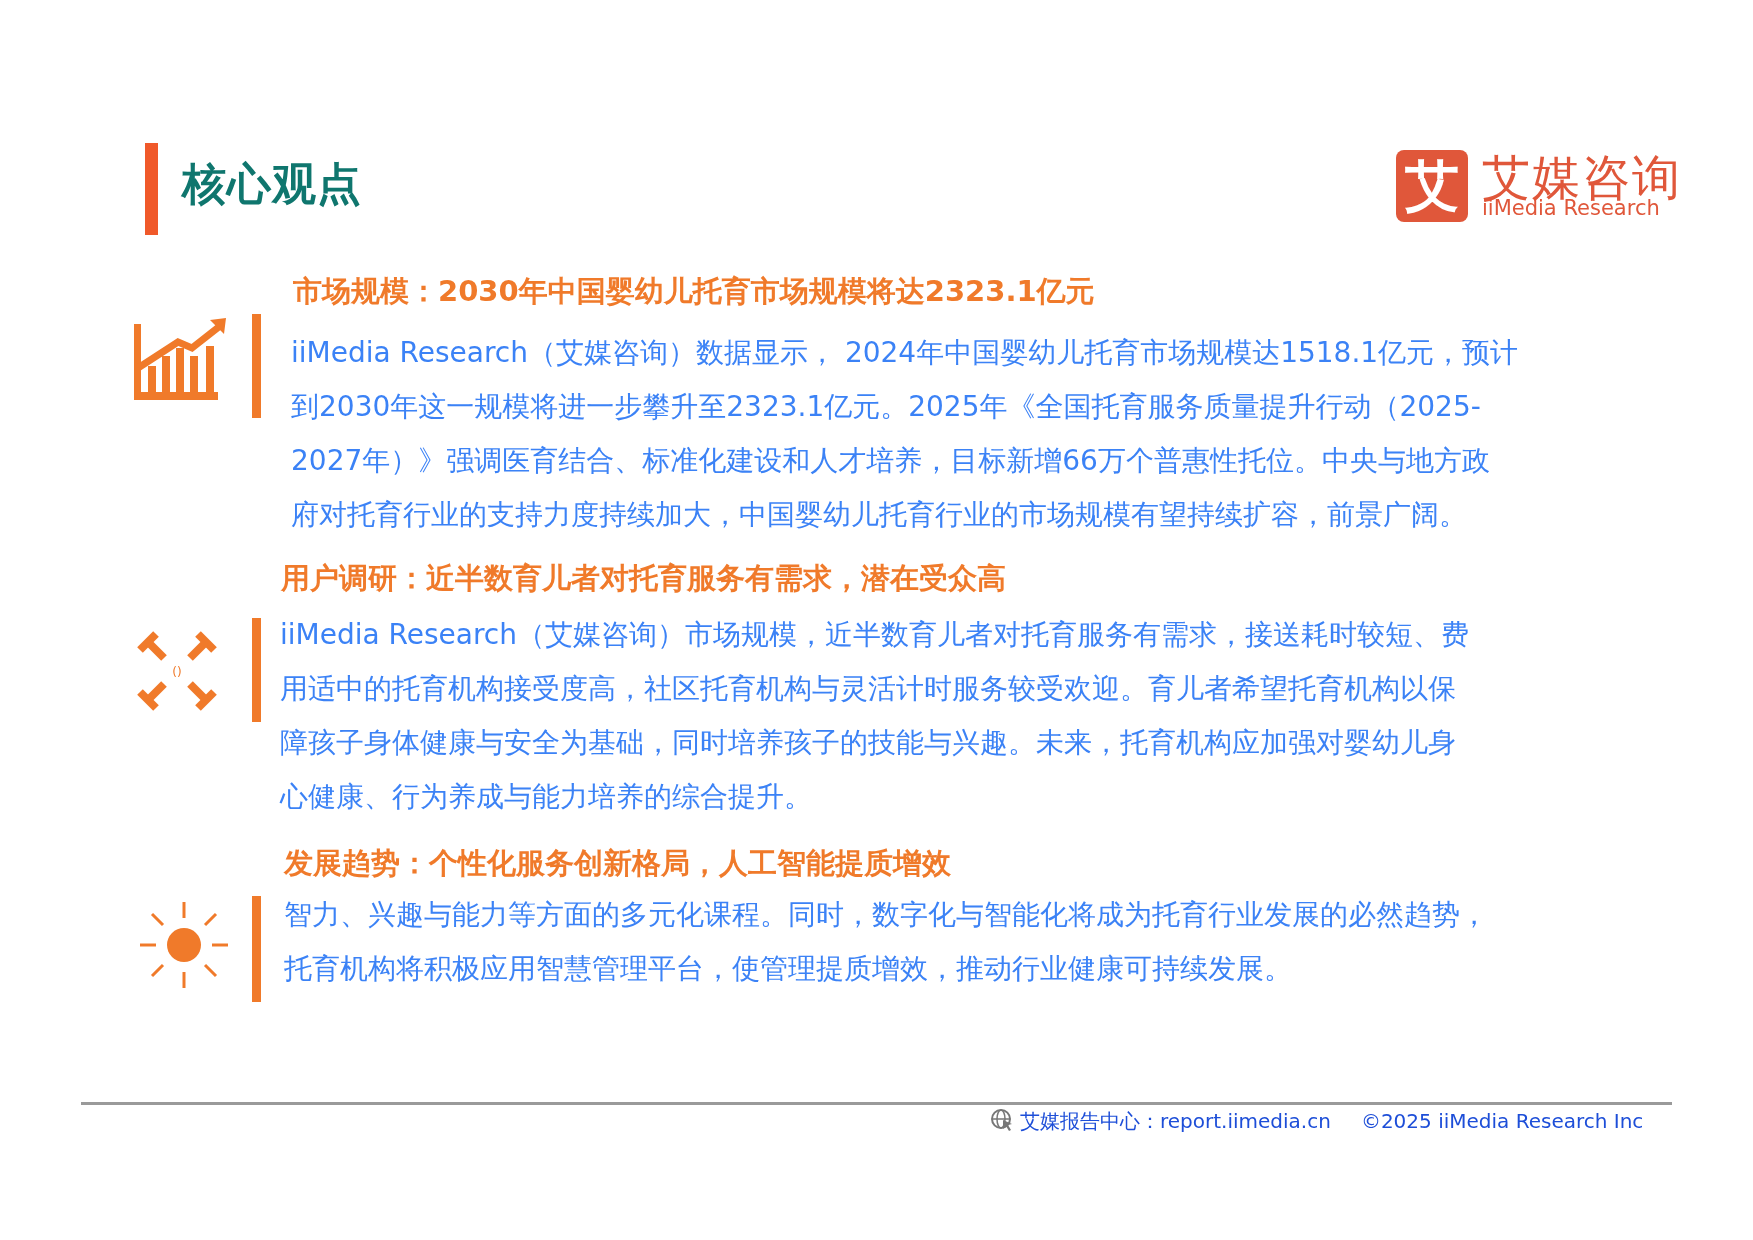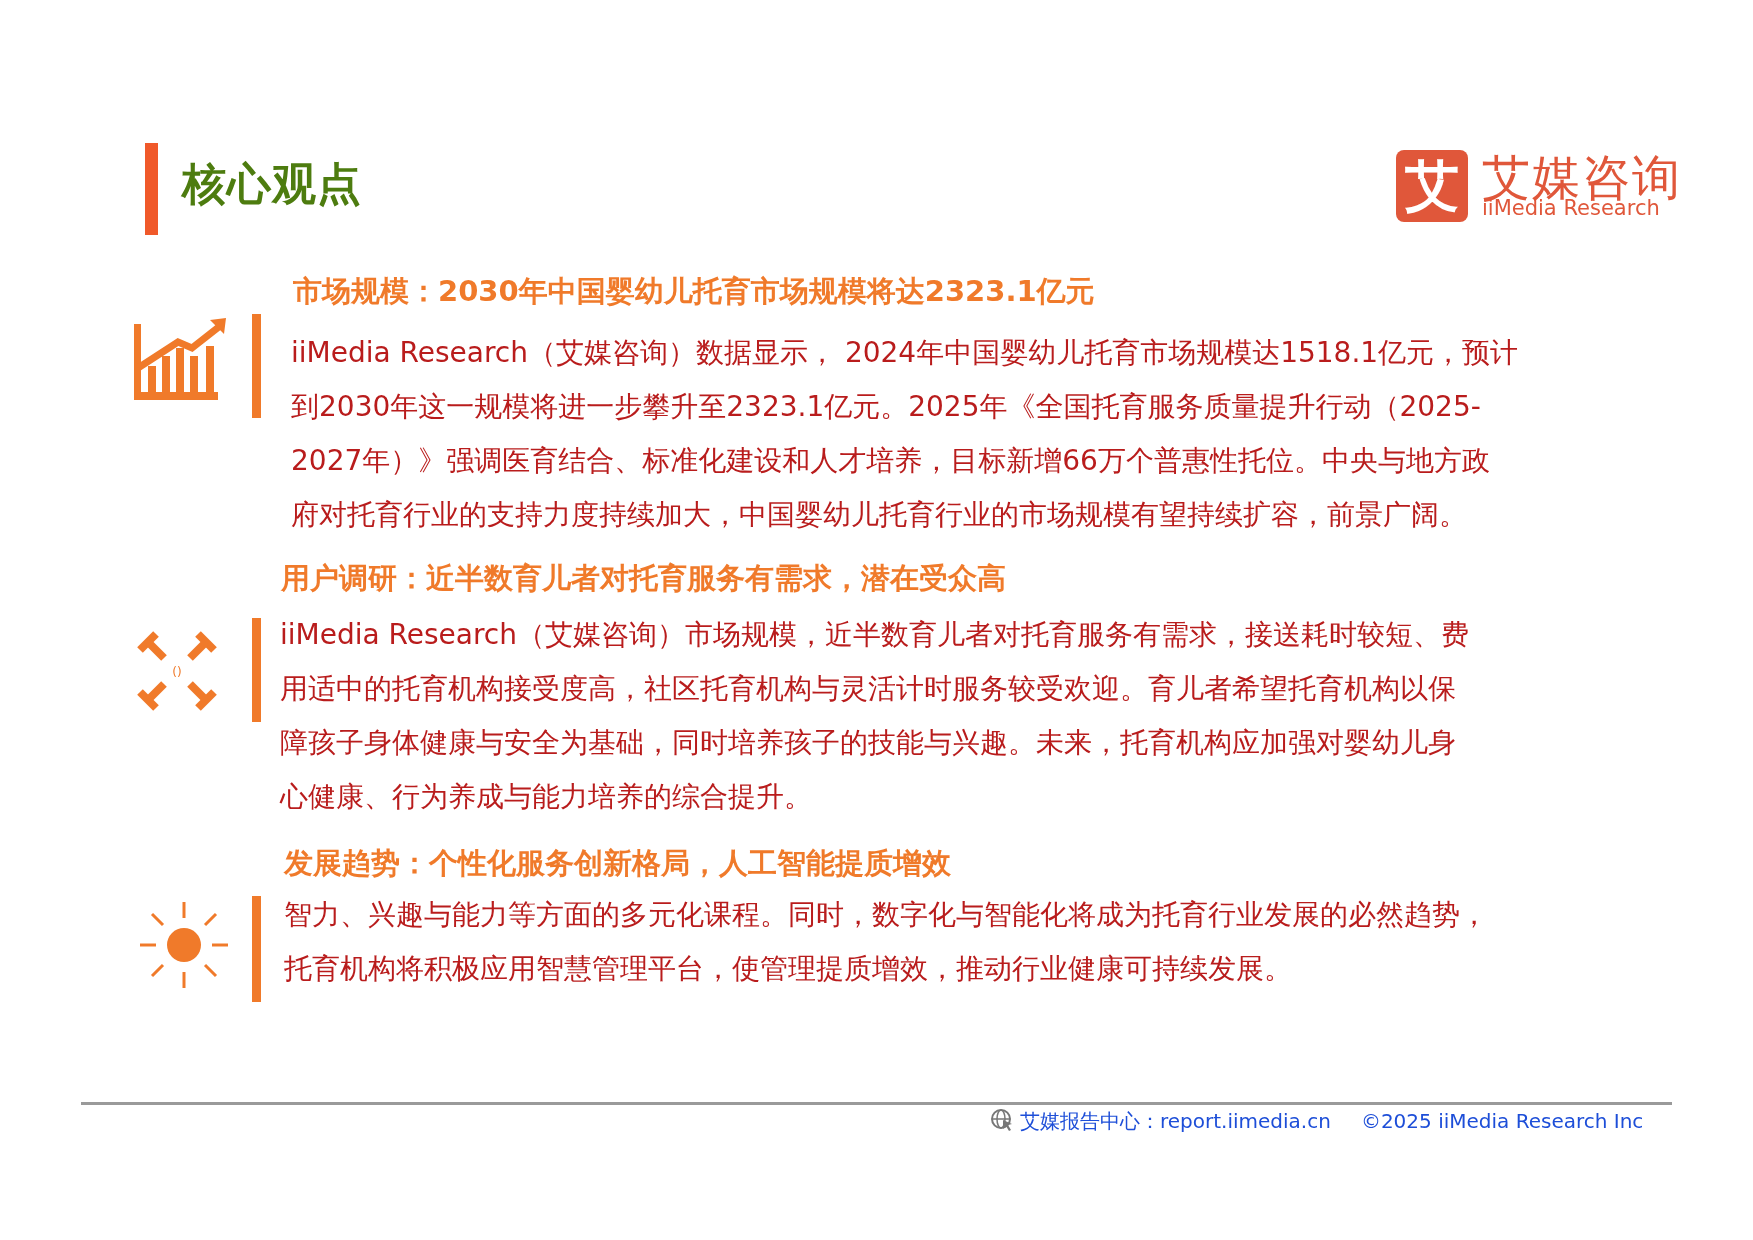--- a/index.html
+++ b/index.html
@@ -1,32 +1,32 @@
 <!DOCTYPE html>
 <html><head>
 <meta charset="utf-8">
 <style>
   html, body { margin: 0; padding: 0; }
   body {
     width: 1753px; height: 1240px; background: #ffffff; position: relative; overflow: hidden;
     font-family: "DejaVu Sans", "Liberation Sans", sans-serif; color: #1a1a1a;
   }
   .title-bar { position: absolute; left: 145px; top: 143px; width: 13px; height: 92px; background: #f0592a; }
-  .page-title { position: absolute; left: 182px; top: 155px; font-size: 44px; font-weight: bold; color: #4d7c0f; letter-spacing: 1px; }
+  .page-title { position: absolute; left: 182px; top: 155px; font-size: 44px; font-weight: bold; color: #0f766e; letter-spacing: 1px; }
 
   .logo { position: absolute; left: 1396px; top: 150px; height: 75px; }
   .logo-box { position: absolute; left: 0; top: 0; width: 72px; height: 72px; background: #e0573a; border-radius: 8px;
     color: #fff; font-size: 54px; font-weight: bold; text-align: center; line-height: 72px; }
   .logo-cn { position: absolute; left: 86px; top: -4px; font-size: 48px; font-weight: normal; color: #e0573a; white-space: nowrap; letter-spacing: 2px; }
   .logo-en { position: absolute; left: 86px; top: 46px; font-size: 21px; color: #e0573a; white-space: nowrap; text-align: right; }
 
   .section-heading { position: absolute; font-size: 29px; font-weight: bold; color: #f07a2a; white-space: nowrap; }
   .vbar { position: absolute; width: 9px; background: #f07a2a; }
   .icon { position: absolute; }
-  .para { position: absolute; font-size: 28px; line-height: 54px; color: #b91c1c; width: 1290px; text-align: justify; }
+  .para { position: absolute; font-size: 28px; line-height: 54px; color: #3b82f6; width: 1290px; text-align: justify; }
   .para span { display: block; white-space: nowrap; }
 
   .footer-line { position: absolute; left: 81px; top: 1102px; width: 1591px; height: 3px; background: #9a9a9a; }
   .footer { position: absolute; top: 1108px; left: 990px; font-size: 20px; color: #1d4ed8; white-space: nowrap; }
   .footer .globe { display: inline-block; vertical-align: middle; margin-right: 6px; }
   .footer .copy { margin-left: 30px; }
 </style>
 </head>
 <body>
 

